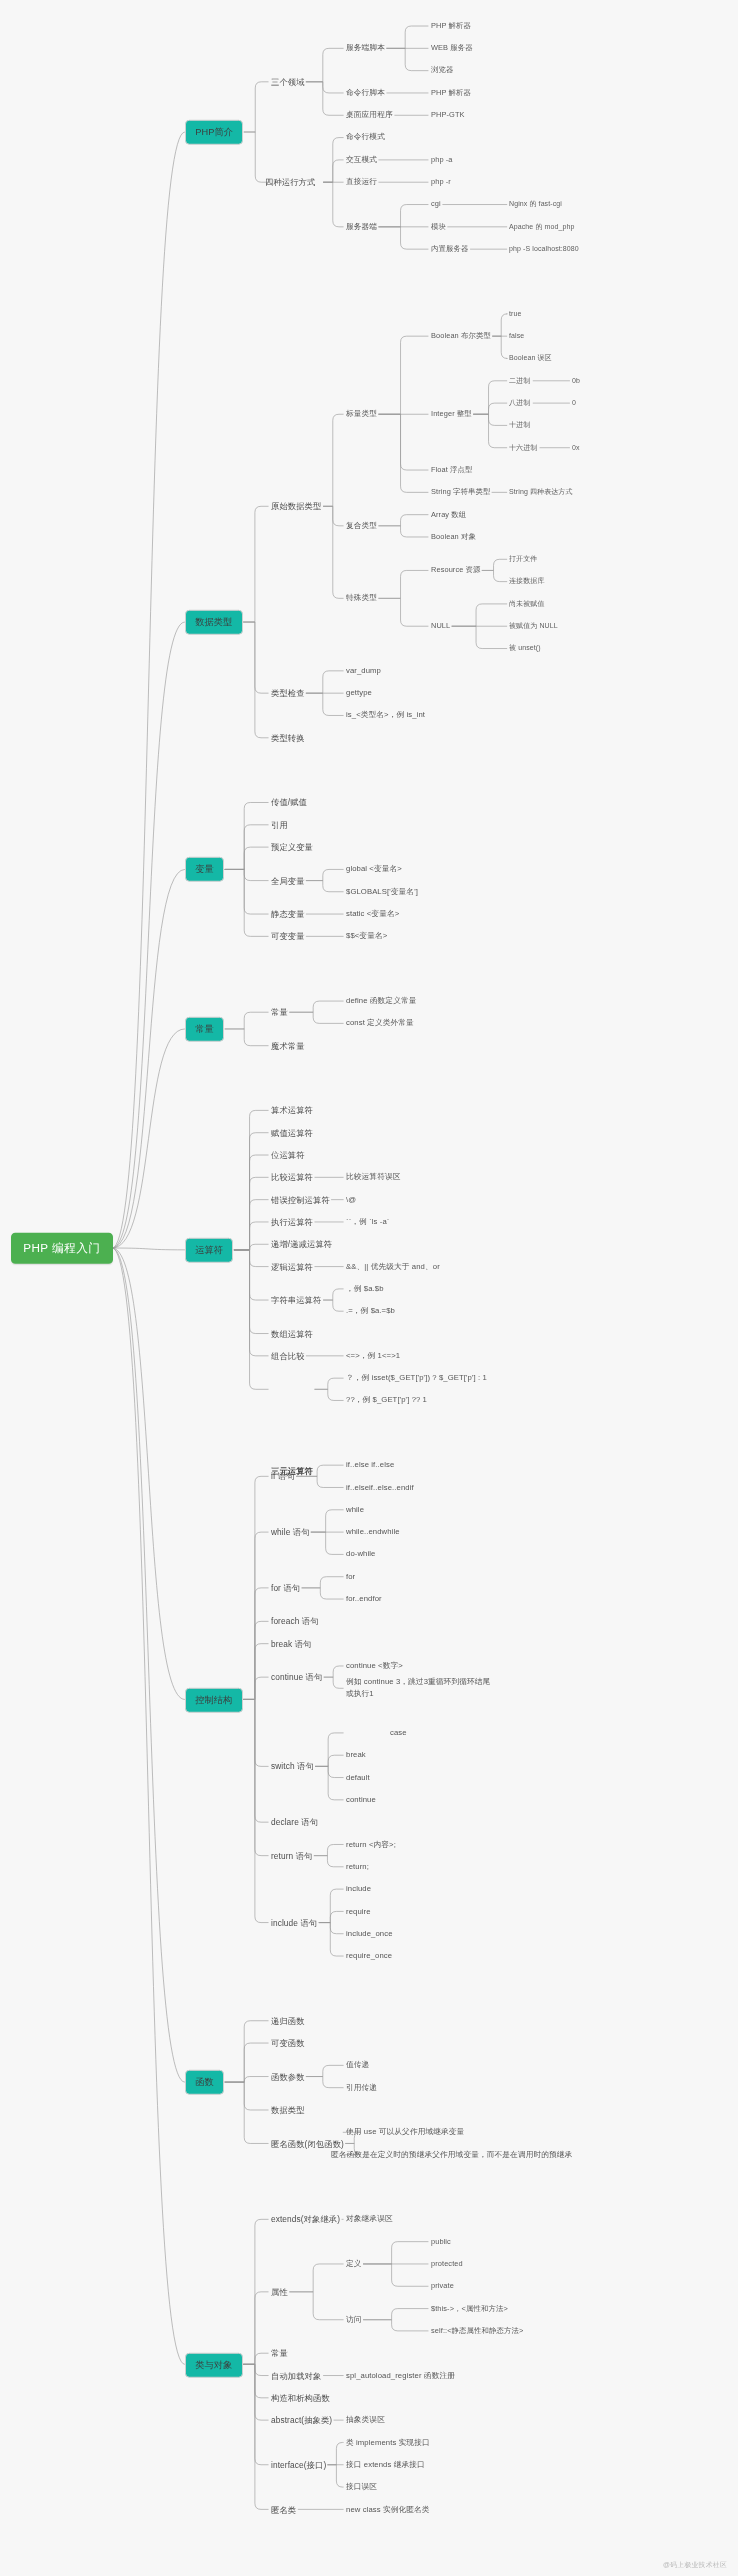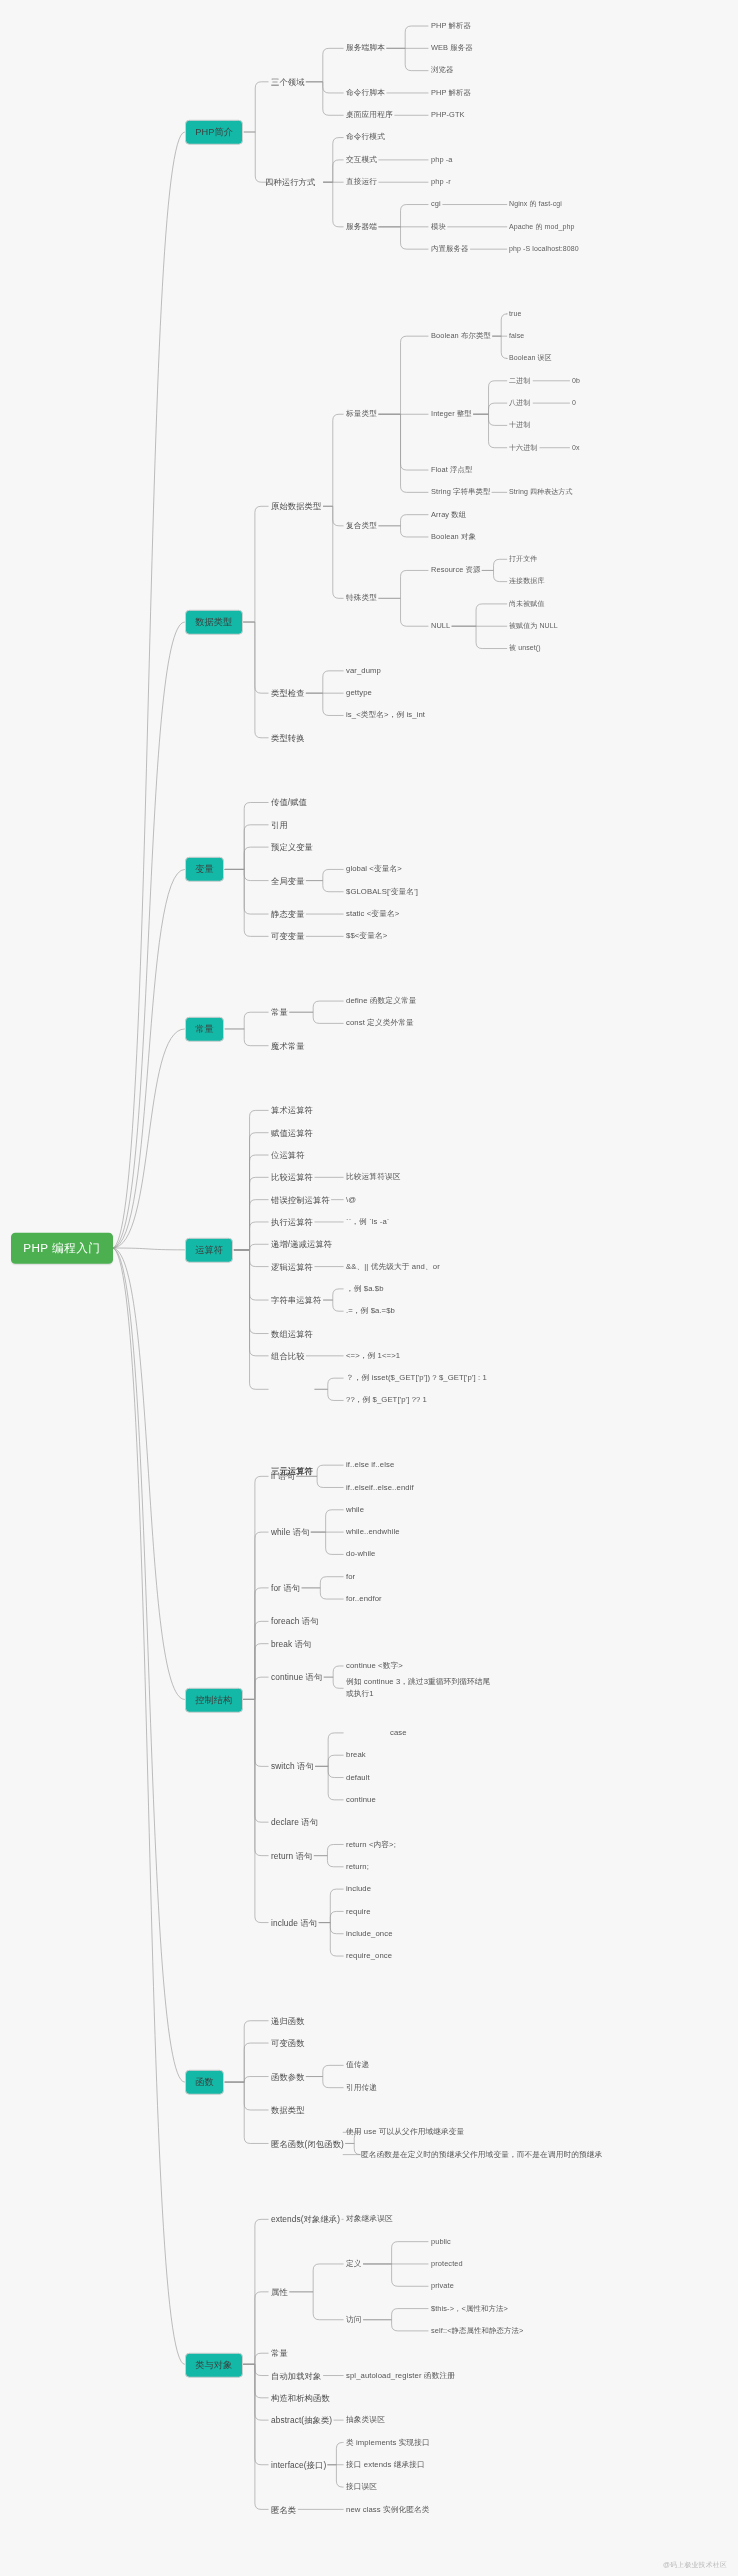--- a/index.html
+++ b/index.html
@@ -359,21 +359,21 @@
     <div class="node l3" style="left: 346px; top: 1956px;">require_once</div>
     <div class="node l1" style="left: 185px; top: 2082px;">函数</div>
     <div class="node l2" style="left: 271px; top: 2021px;">递归函数</div>
     <div class="node l2" style="left: 271px; top: 2043px;">可变函数</div>
     <div class="node l2" style="left: 271px; top: 2077px;">函数参数</div>
     <div class="node l3" style="left: 346px; top: 2065px;">值传递</div>
     <div class="node l3" style="left: 346px; top: 2088px;">引用传递</div>
     <div class="node l2" style="left: 271px; top: 2110px;">数据类型</div>
     <div class="node l2" style="left: 271px; top: 2144px;">匿名函数(闭包函数)</div>
     <div class="node l3" style="left: 346px; top: 2132px;">使用 use 可以从父作用域继承变量</div>
-    <div class="node l3" style="left: 361px; top: 2155px;">匿名函数是在定义时的预继承父作用域变量，而不是在调用时的预继承</div>
+    <div class="node l3" style="left: 331px; top: 2155px;">匿名函数是在定义时的预继承父作用域变量，而不是在调用时的预继承</div>
     <div class="node l1" style="left: 185px; top: 2365px;">类与对象</div>
     <div class="node l2" style="left: 271px; top: 2219px;">extends(对象继承)</div>
     <div class="node l3" style="left: 346px; top: 2219px;">对象继承误区</div>
     <div class="node l2" style="left: 271px; top: 2292px;">属性</div>
     <div class="node l3" style="left: 346px; top: 2264px;">定义</div>
     <div class="node l4" style="left: 431px; top: 2242px;">public</div>
     <div class="node l4" style="left: 431px; top: 2264px;">protected</div>
     <div class="node l4" style="left: 431px; top: 2286px;">private</div>
     <div class="node l3" style="left: 346px; top: 2320px;">访问</div>
     <div class="node l4" style="left: 431px; top: 2309px;">$this-&gt;，&lt;属性和方法&gt;</div>

